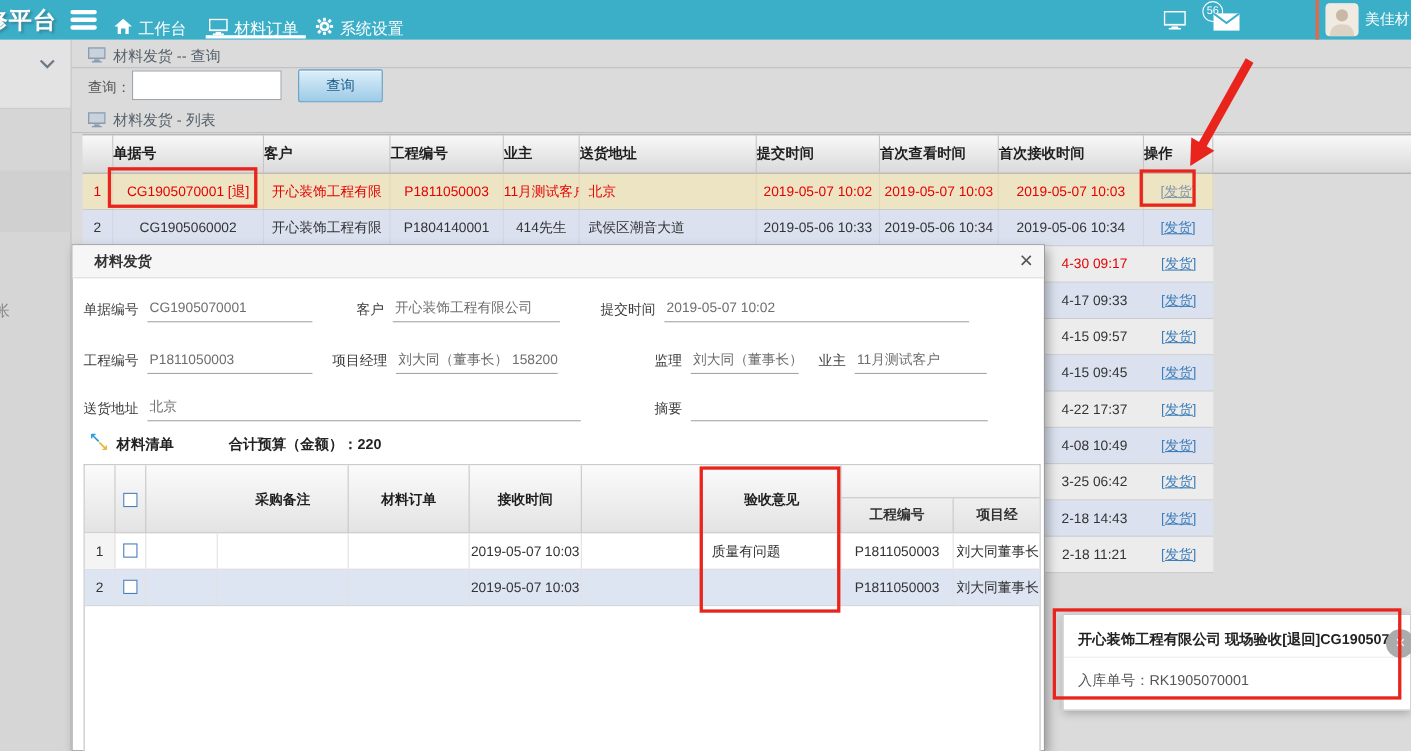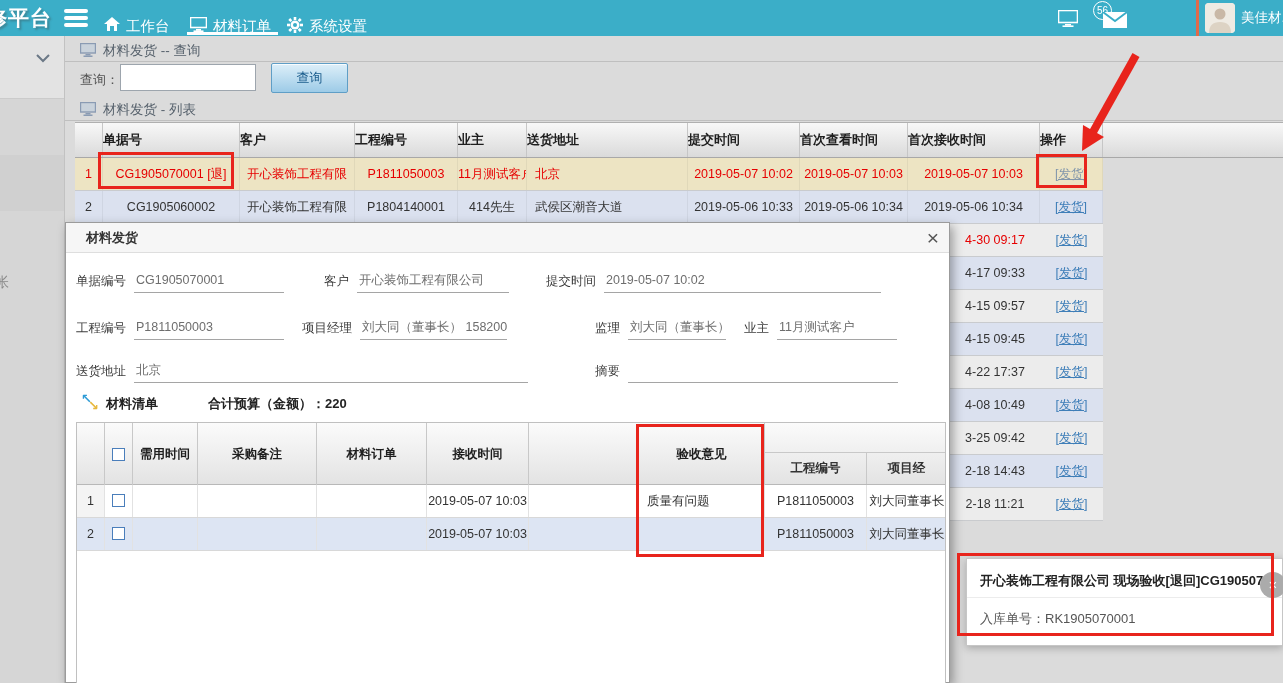--- a/index.html
+++ b/index.html
@@ -279,21 +279,21 @@
   </div>
   <div class="prow row-light" style="top:356px;">
     <div class="ptime">4-22 17:37</div>
     <div class="pact"><span class="link">[发货]</span></div>
   </div>
   <div class="prow row-alt" style="top:389px;">
     <div class="ptime">4-08 10:49</div>
     <div class="pact"><span class="link">[发货]</span></div>
   </div>
   <div class="prow row-light" style="top:422px;">
-    <div class="ptime">3-25 09:42</div>
+    <div class="ptime">3-25 06:42</div>
     <div class="pact"><span class="link">[发货]</span></div>
   </div>
   <div class="prow row-alt" style="top:455px;">
     <div class="ptime">2-18 14:43</div>
     <div class="pact"><span class="link">[发货]</span></div>
   </div>
   <div class="prow row-light" style="top:488px;">
     <div class="ptime">2-18 11:21</div>
     <div class="pact"><span class="link">[发货]</span></div>
   </div>
@@ -342,21 +342,20 @@
       <span class="dtitle">材料清单</span>
       <span class="dbudget">合计预算（金额）：220</span>
     </div>
 
     <div class="itable">
       <div class="ithead">
         <div class="ith" style="left:0;width:28px;"></div>
         <div class="ith" style="left:28px;width:28px;">
           <div class="cbx" style="margin:0;"></div>
         </div>
-        <div class="ith" style="left:56px;width:65px;">需用时间</div>
         <div class="ith" style="left:121px;width:119px;">采购备注</div>
         <div class="ith" style="left:240px;width:110px;">材料订单</div>
         <div class="ith" style="left:350px;width:102px;">接收时间</div>
         <div class="ith" style="left:562px;width:126px;">验收意见</div>
         <div class="ith-group">
           <div class="ith-group-top"></div>
           <div class="ith-group-cells">
             <div class="ith-gcell" style="width:102px;border-right:1px solid #C8C8C8;">工程编号</div>
             <div class="ith-gcell" style="flex:1;">项目经</div>
           </div>

